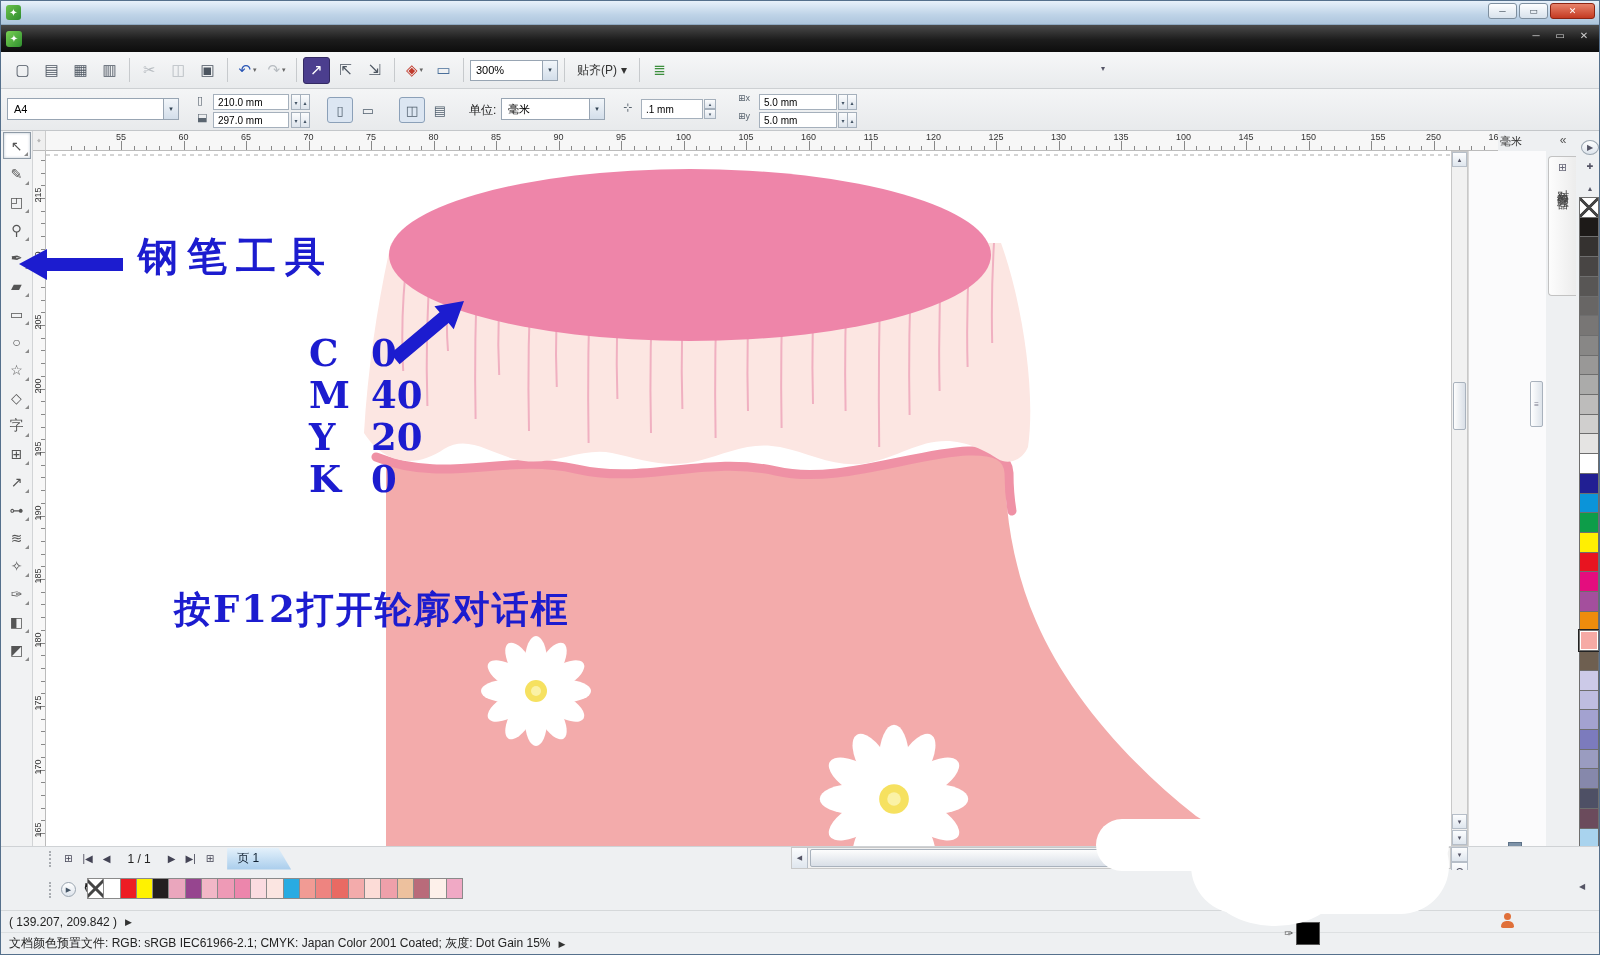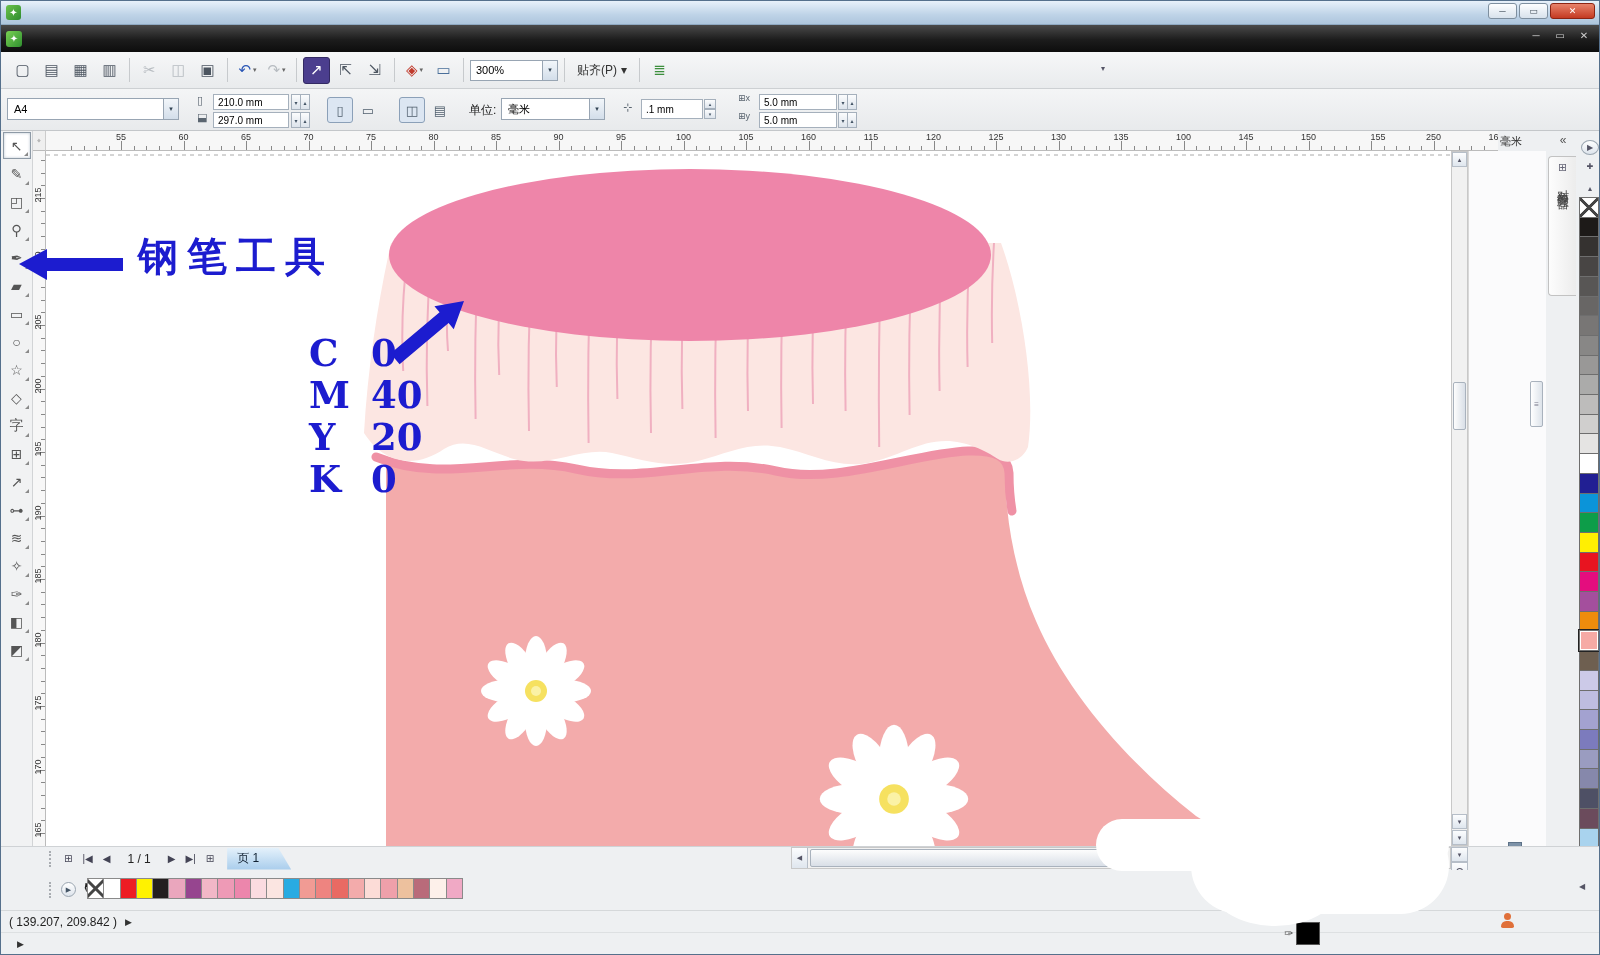--- a/index.html
+++ b/index.html
@@ -627,20 +627,21 @@
         </div>
         <div class="cmyk-row">
           <span class="k">Y</span>
           <span class="v">20</span>
         </div>
         <div class="cmyk-row">
           <span class="k">K</span>
           <span class="v">0</span>
         </div>
       </div>
+    <div class="anno f12-note">按F12打开轮廓对话框</div>
   </div>
 
   <svg class="arrow1-svg" width="112" height="32">
     <polygon points="4,15 32,0 32,9 108,9 108,22 32,22 32,31" fill="#1c1ccf"></polygon>
   </svg>
 
   <div class="vscroll">
     <div class="btn" style="top:0;">▴</div>
     <div class="vthumb"></div>
     <div class="btn" style="bottom:16px;">▾</div>
@@ -743,20 +744,21 @@
         <div class="sw" style="background: rgb(240, 169, 197);"></div>
       </div>
     <div class="docpal-scroll">◀</div>
   </div>
 
   <div class="statusbar1">
     <span>( 139.207, 209.842 )</span>
     <span class="flyarrow">▶</span>
   </div>
   <div class="statusbar2">
+    <span>文档颜色预置文件: RGB: sRGB IEC61966-2.1; CMYK: Japan Color 2001 Coated; 灰度: Dot Gain 15%</span>
     <span class="flyarrow">▶</span>
   </div>
   <div class="person-icon"></div>
   <div class="outline-indicator">
     <span class="pen">✑</span>
     <span class="outline-swatch" style="background: rgb(0, 0, 0);"></span>
   </div>
 
   <div class="blob blob1"></div>
   <div class="blob blob2"></div>

